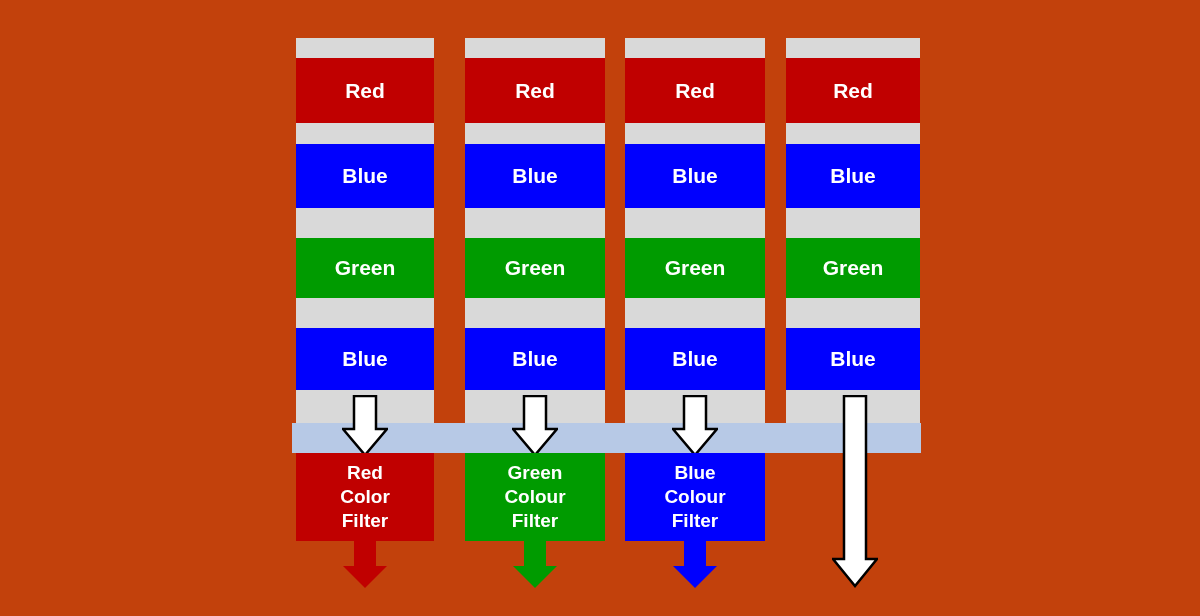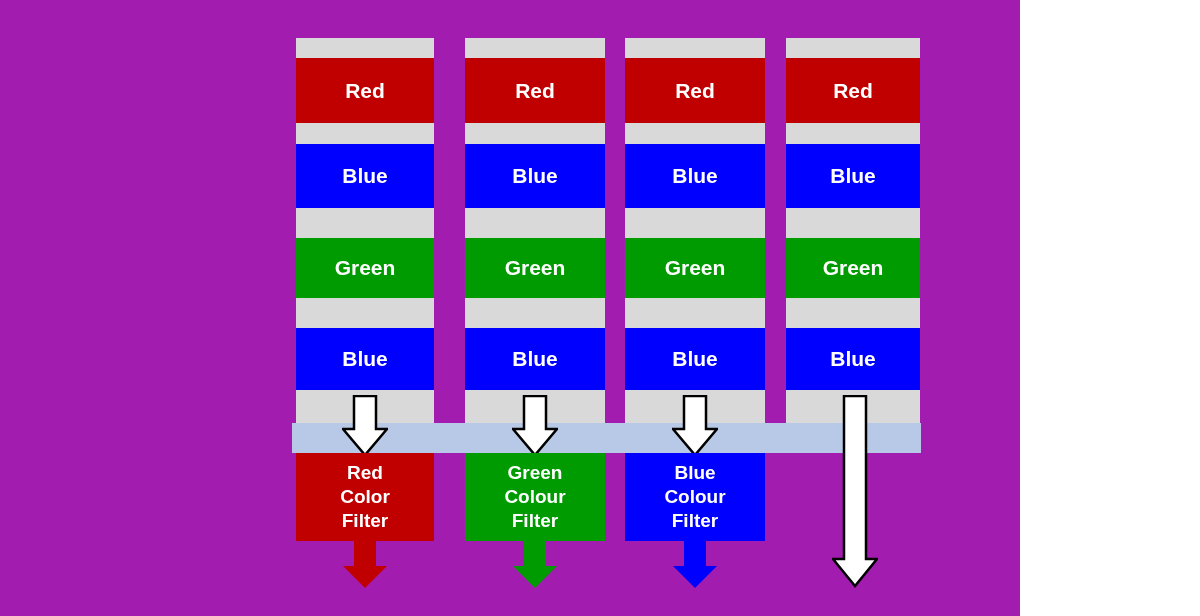--- a/index.html
+++ b/index.html
@@ -1,19 +1,19 @@
 <!DOCTYPE html>
 <html><head>
 <meta charset="utf-8">
 <style>
   html,body{margin:0;padding:0;background:#ffffff;}
   .canvas{
     position:relative;
-    width:1020px;height:616px;
-    background:#a21caf;
+    width:1200px;height:616px;
+    background:#c2410c;
     overflow:hidden;
     font-family:"Liberation Sans",sans-serif;
   }
   .band{
     position:absolute;
     left:292px;top:423px;width:629px;height:30px;
   }
   .col{
     position:absolute;
     top:38px;height:385px;

